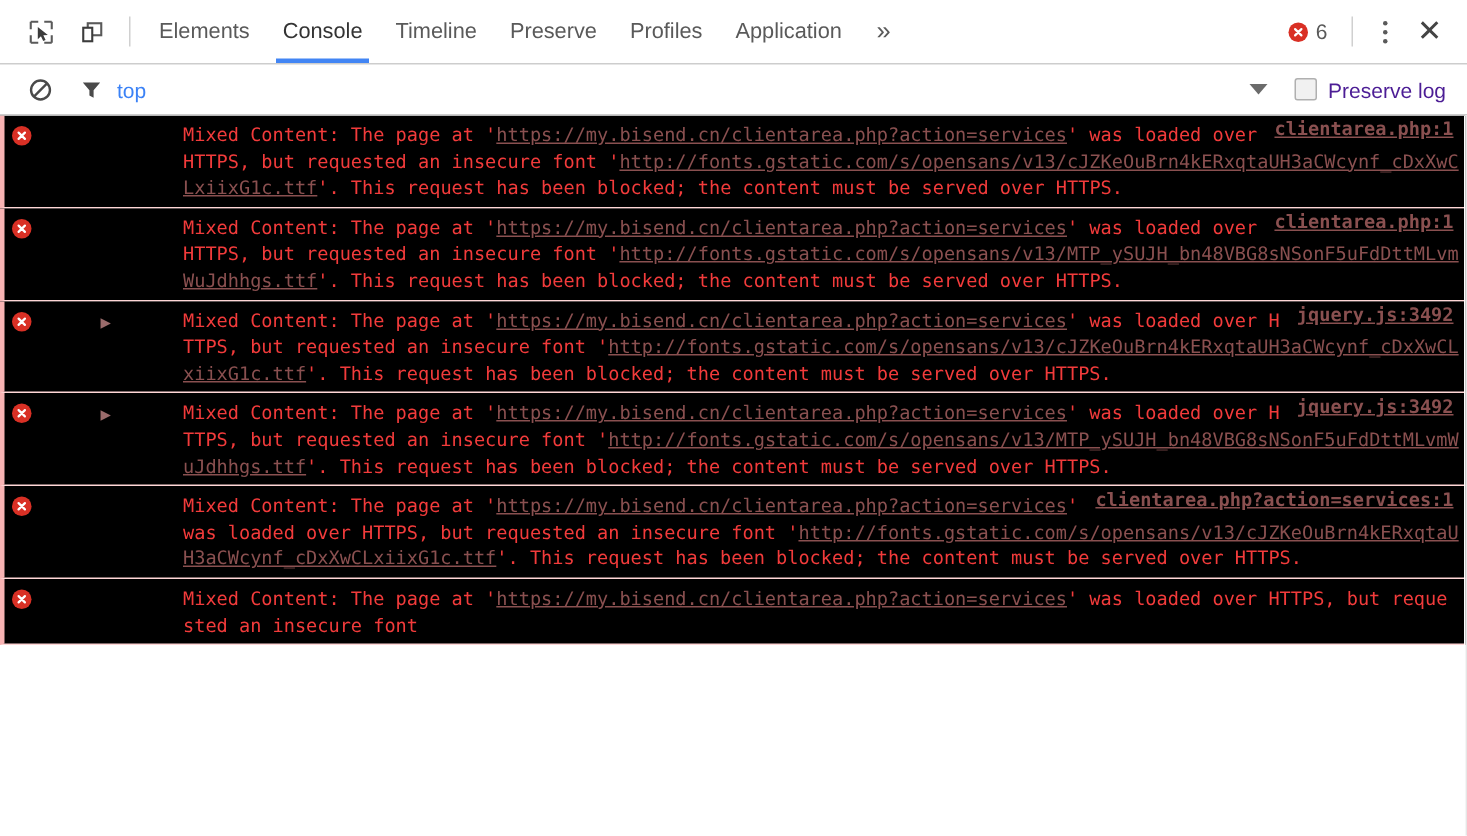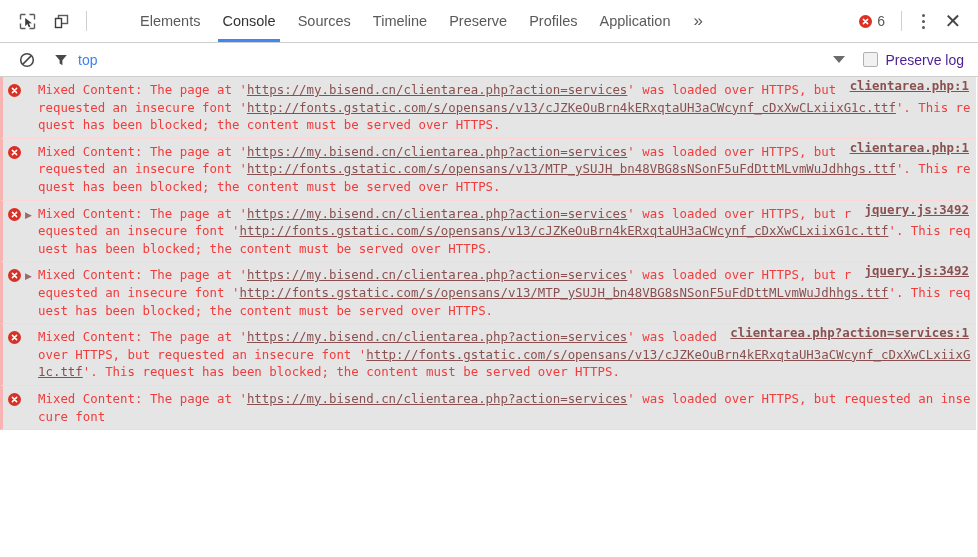--- a/index.html
+++ b/index.html
@@ -26,21 +26,20 @@
 
   
   .toolbar-main {
     height: 42px;
     min-height: 42px;
     display: flex;
     align-items: stretch;
     background: #ffffff;
     border-bottom: 1px solid #cdcdcd;
     position: relative;
-    gap: 34px;
   }
   .tb-left {
     display: flex;
     align-items: center;
     padding-left: 10px;
   }
   .icon-btn {
     width: 34px;
     height: 30px;
     display: flex;
@@ -188,26 +187,27 @@
   
   .console-body {
     flex: 1;
     overflow: hidden;
     position: relative;
     background: #ffffff;
     border-right: 1px solid #e6e6e6;
   }
   .msg {
     position: relative;
-    background: #e5e5e5;
+    background: #000000;
     border-bottom: 1px solid #ffd6d6;
     border-left: 3px solid #f8b3b3;
     padding: 4px 0 4px 0;
     display: flex;
     align-items: flex-start;
+    gap: 42px;
   }
   .msg-icon {
     width: 22px;
     min-width: 22px;
     padding-top: 3px;
     display: flex;
     justify-content: center;
   }
   .msg-arrow {
     width: 13px;
@@ -293,23 +293,20 @@
     </div>
 
     <div class="tabs">
       <div class="tab">
         <span>Elements</span>
       </div>
       <div class="tab active">
         <span>Console</span>
       </div>
       <div class="tab">
-        <span>Sources</span>
-      </div>
-      <div class="tab">
         <span>Timeline</span>
       </div>
       <div class="tab">
         <span>Preserve</span>
       </div>
       <div class="tab">
         <span>Profiles</span>
       </div>
       <div class="tab">
         <span>Application</span>

